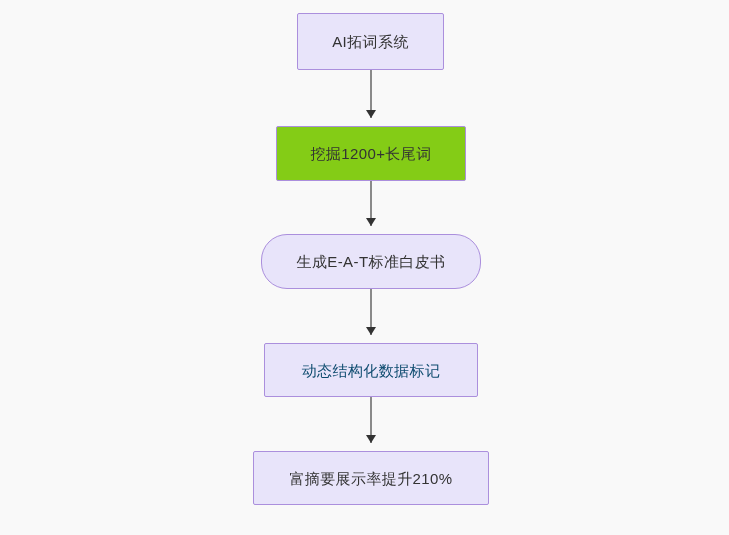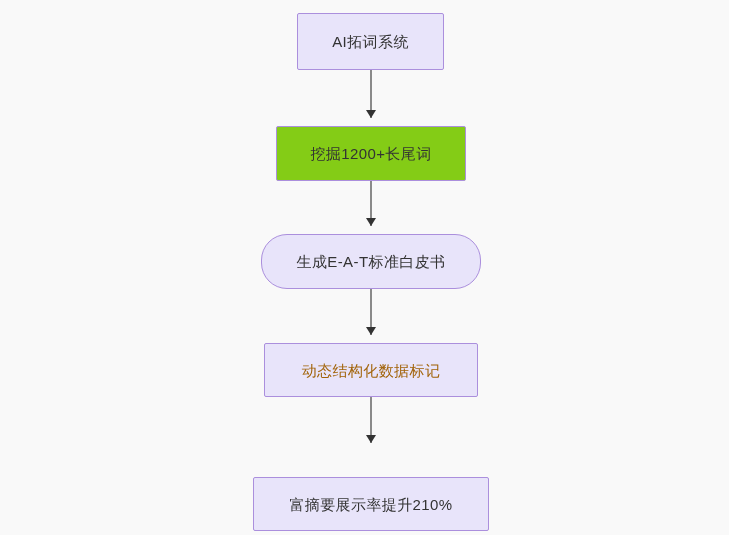--- a/index.html
+++ b/index.html
@@ -61,19 +61,19 @@
     <div class="arrowhead" style="left: 365.5px; top: 435px; border-top-color: rgb(51, 51, 51);"></div>
     <div class="node" style="left: 297px; top: 13px; width: 147px; height: 57px; background: rgb(232, 228, 250); border-color: rgb(171, 143, 221); color: rgb(51, 51, 51);">
       <span>AI拓词系统</span>
     </div>
     <div class="node" style="left: 276px; top: 126px; width: 190px; height: 55px; background: #84cc16; border-color: rgb(171, 143, 221); color: rgb(51, 51, 51);">
       <span>挖掘1200+长尾词</span>
     </div>
     <div class="node" style="left: 261px; top: 234px; width: 220px; height: 55px; background: rgb(232, 228, 250); border-color: rgb(171, 143, 221); color: rgb(51, 51, 51); border-radius: 26px;">
       <span>生成E-A-T标准白皮书</span>
     </div>
-    <div class="node" style="left: 264px; top: 343px; width: 214px; height: 54px; background: rgb(232, 228, 250); border-color: rgb(171, 143, 221); color: #a16207; text-align: center;">
+    <div class="node" style="left: 264px; top: 343px; width: 214px; height: 54px; background: rgb(232, 228, 250); border-color: rgb(171, 143, 221); color: #0c4a6e; text-align: center;">
       <span>动态结构化数据标记</span>
     </div>
-    <div class="node" style="left: 253px; top: 451px; width: 236px; height: 54px; background: rgb(232, 228, 250); border-color: rgb(171, 143, 221); color: rgb(51, 51, 51); margin-top: 26px;">
+    <div class="node" style="left: 253px; top: 451px; width: 236px; height: 54px; background: rgb(232, 228, 250); border-color: rgb(171, 143, 221); color: rgb(51, 51, 51);">
       <span>富摘要展示率提升210%</span>
     </div>
   </div>
 
 </body></html>

